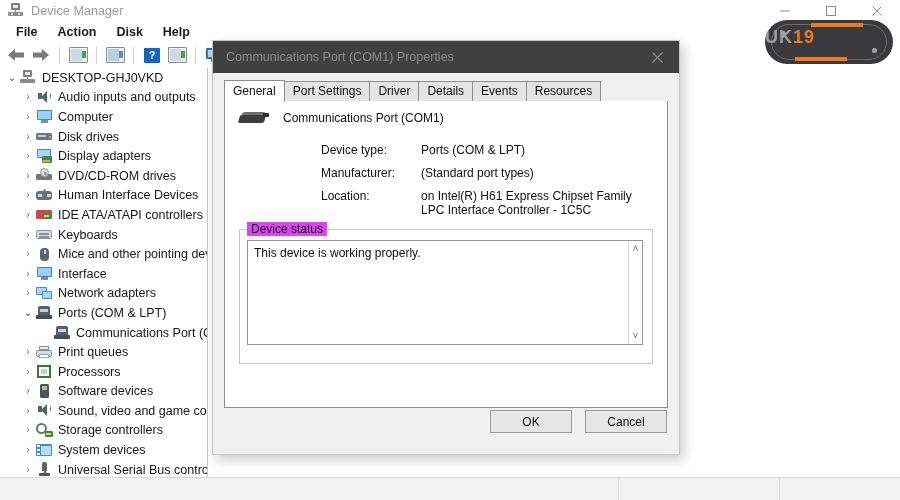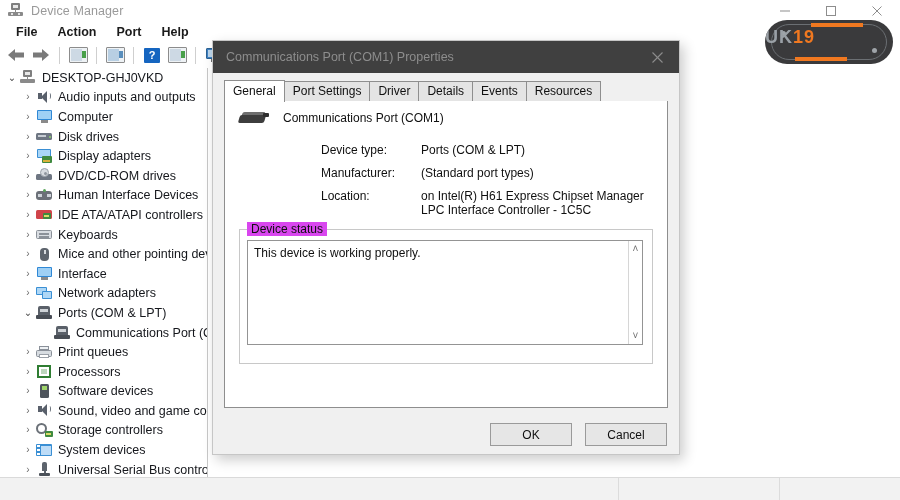--- a/index.html
+++ b/index.html
@@ -332,21 +332,21 @@
     flex: 1; padding: 5px 6px; font-size: 12px; color: #101010;
   }
   .vscroll {
     width: 14px; border-left: 1px solid #d6d6d6; background: #ffffff;
     display: flex; flex-direction: column; justify-content: space-between;
     align-items: center; padding: 3px 0; box-sizing: border-box;
   }
   .vscroll span { color: #6e6e6e; font-size: 10px; line-height: 1; }
 
   .dlg-buttons {
-    position: absolute; right: 12px; bottom: 8px;
+    position: absolute; right: 12px; bottom: 21px;
     display: flex; gap: 13px; margin-top: 28px;
   }
   .dlg-btn {
     width: 82px; height: 23px;
     background: #e6e6e6;
     border: 1px solid #9a9a9a;
     font-size: 12px; color: #101010;
     display: flex; align-items: center; justify-content: center;
     box-sizing: border-box;
   }
@@ -425,21 +425,21 @@
             <line x1="1.5" y1="1.5" x2="10.5" y2="10.5" stroke="#8d8d8d" stroke-width="1"></line>
             <line x1="10.5" y1="1.5" x2="1.5" y2="10.5" stroke="#8d8d8d" stroke-width="1"></line>
           </svg>
       </div>
     </div>
   </div>
 
   <div class="menubar">
     <div class="menu-item">File</div>
     <div class="menu-item">Action</div>
-    <div class="menu-item">Port</div>
+    <div class="menu-item">Disk</div>
     <div class="menu-item">Help</div>
   </div>
 
   <div class="toolbar">
     <div class="tbar-btn">
       <svg class="arrow-ico" viewBox="0 0 20 14">
           <path d="M9 1 L2 7 L9 13 L9 9.5 L18 9.5 L18 4.5 L9 4.5 Z" fill="#7a7a7a"></path>
         </svg>
     </div>
     <div class="tbar-btn">
@@ -694,21 +694,21 @@
           <div class="prop-row">
             <div class="prop-key">Device type:</div>
             <div class="prop-val">Ports (COM &amp; LPT)</div>
           </div>
           <div class="prop-row">
             <div class="prop-key">Manufacturer:</div>
             <div class="prop-val">(Standard port types)</div>
           </div>
           <div class="prop-row">
             <div class="prop-key">Location:</div>
-            <div class="prop-val">on Intel(R) H61 Express Chipset Manager LPC Interface Controller - 1C5C</div>
+            <div class="prop-val">on Intel(R) H61 Express Chipset Family LPC Interface Controller - 1C5C</div>
           </div>
         </div>
 
         <div class="groupbox">
           <div class="gb-legend">Device status</div>
           <div class="status-box">
             <div class="status-text">This device is working properly.</div>
             <div class="vscroll">
               <span>˄</span>
               <span>˅</span>

